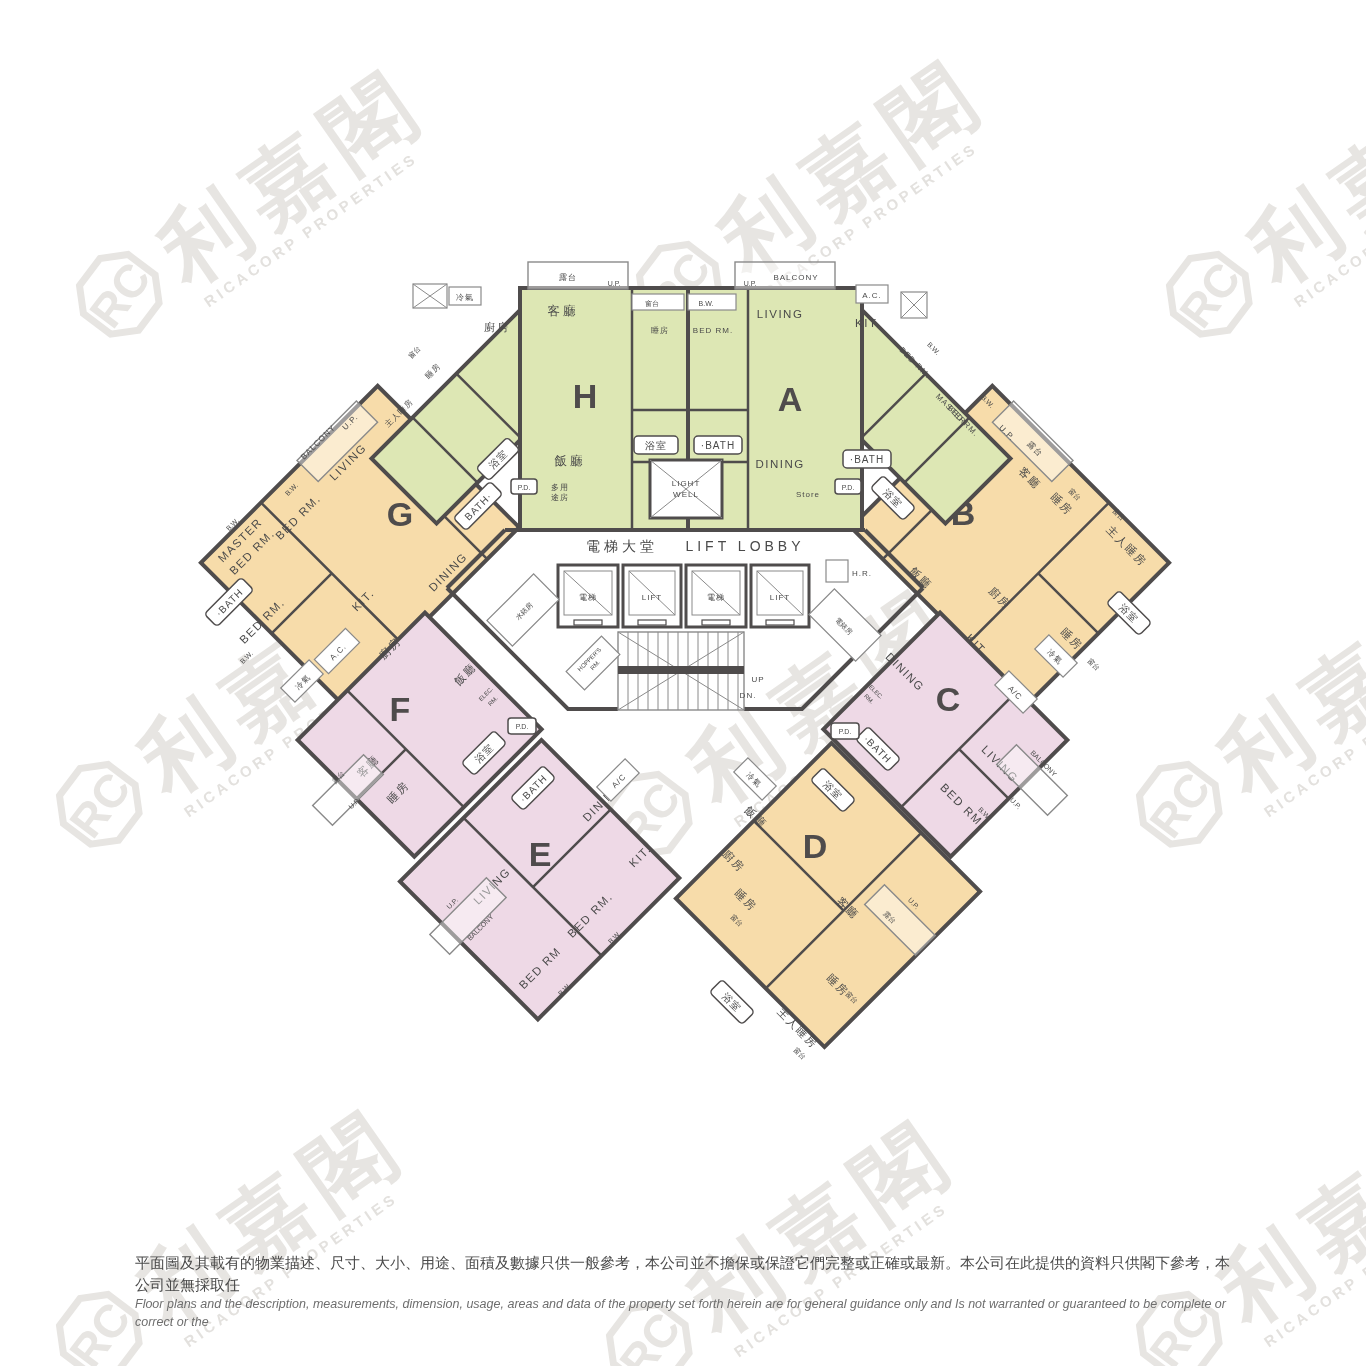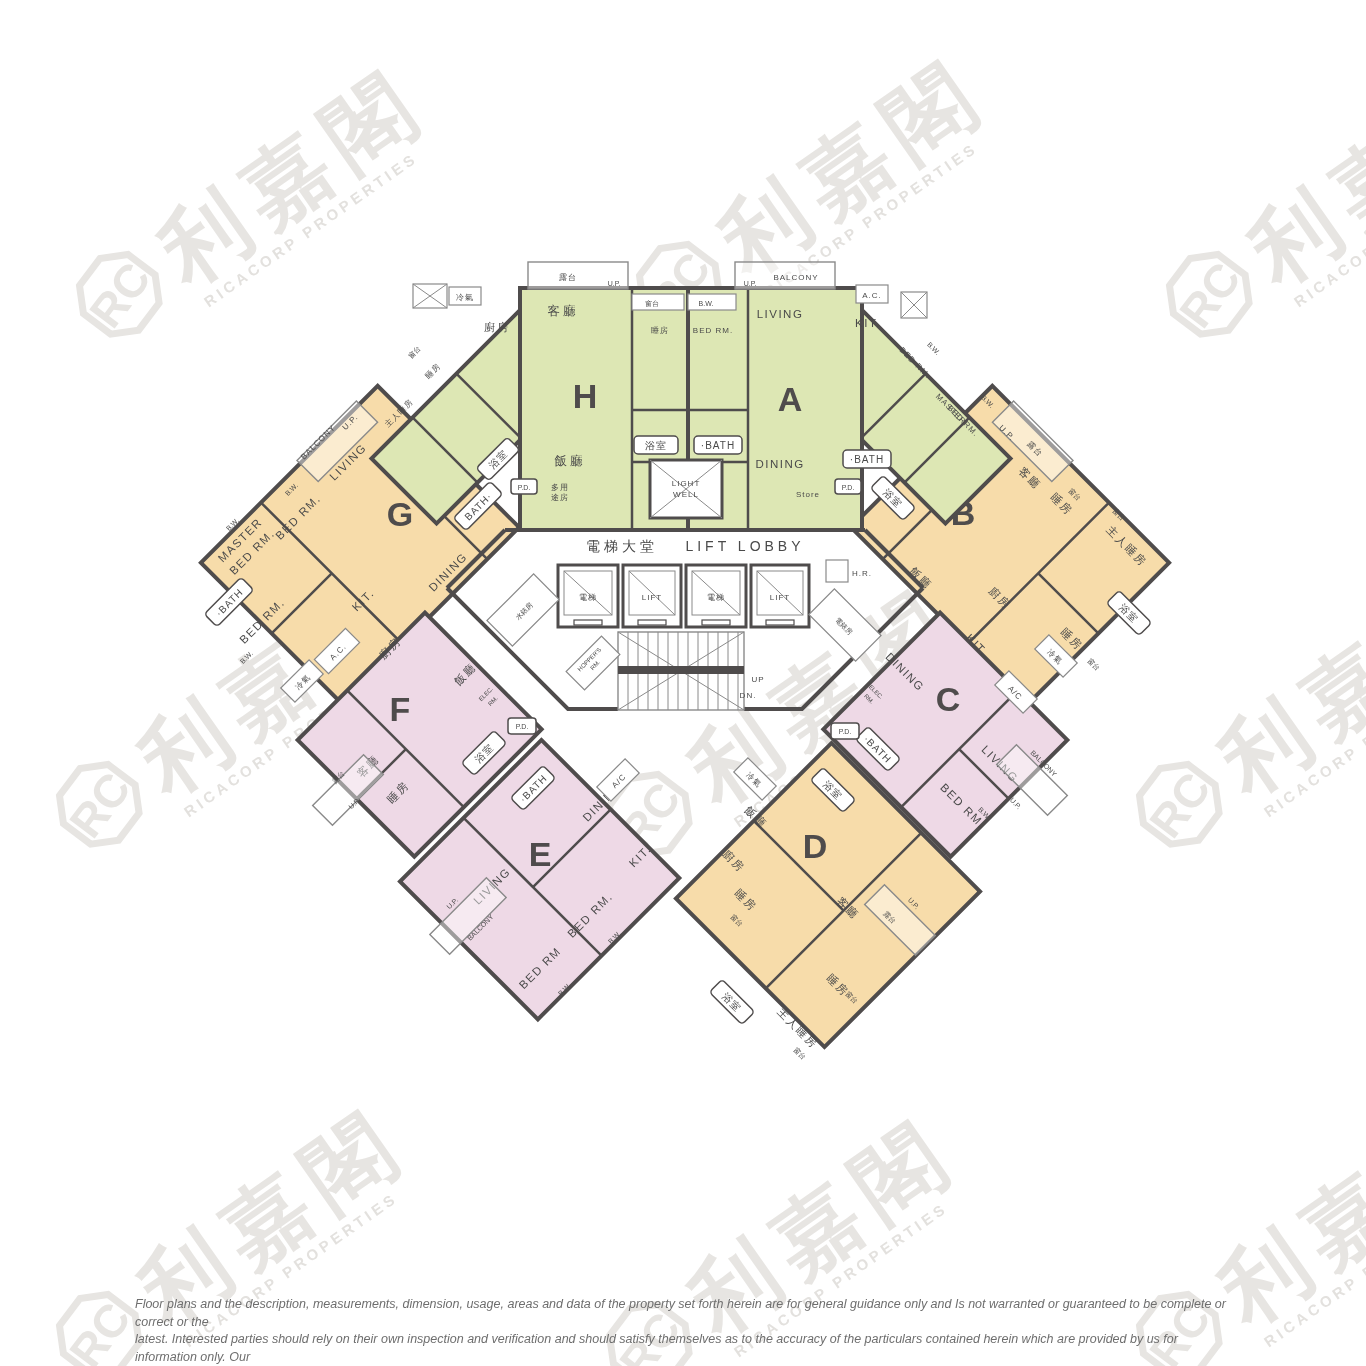--- a/index.html
+++ b/index.html
@@ -450,18 +450,18 @@
 
     <g transform="rotate(-45 593 663)">
       <rect class="box" x="568" y="650" width="50" height="26"></rect>
       <text class="xxs" x="593" y="660" text-anchor="middle">HOPPER'S</text>
       <text class="xxs" x="593" y="668" text-anchor="middle">RM.</text>
     </g>
   </g>
 </svg>
 
 <div class="disclaimer disc-zh">
+  <div>平面圖及其載有的物業描述、尺寸、大小、用途、面積及數據只供一般參考，本公司並不擔保或保證它們完整或正確或最新。本公司在此提供的資料只供閣下參考，本公司並無採取任</div>
 </div>
 <div class="disclaimer disc-en">
   <div>Floor plans and the description, measurements, dimension, usage, areas and data of the property set forth herein are for general guidance only and Is not warranted or guaranteed to be complete or correct or the</div>
-  <div>latest. Interested parties should rely on their own inspection and verification and should satisfy themselves as to the accuracy of the particulars contained herein which are provided by us for information only.  Our</div>
 
 </div>
 
 </body></html>

